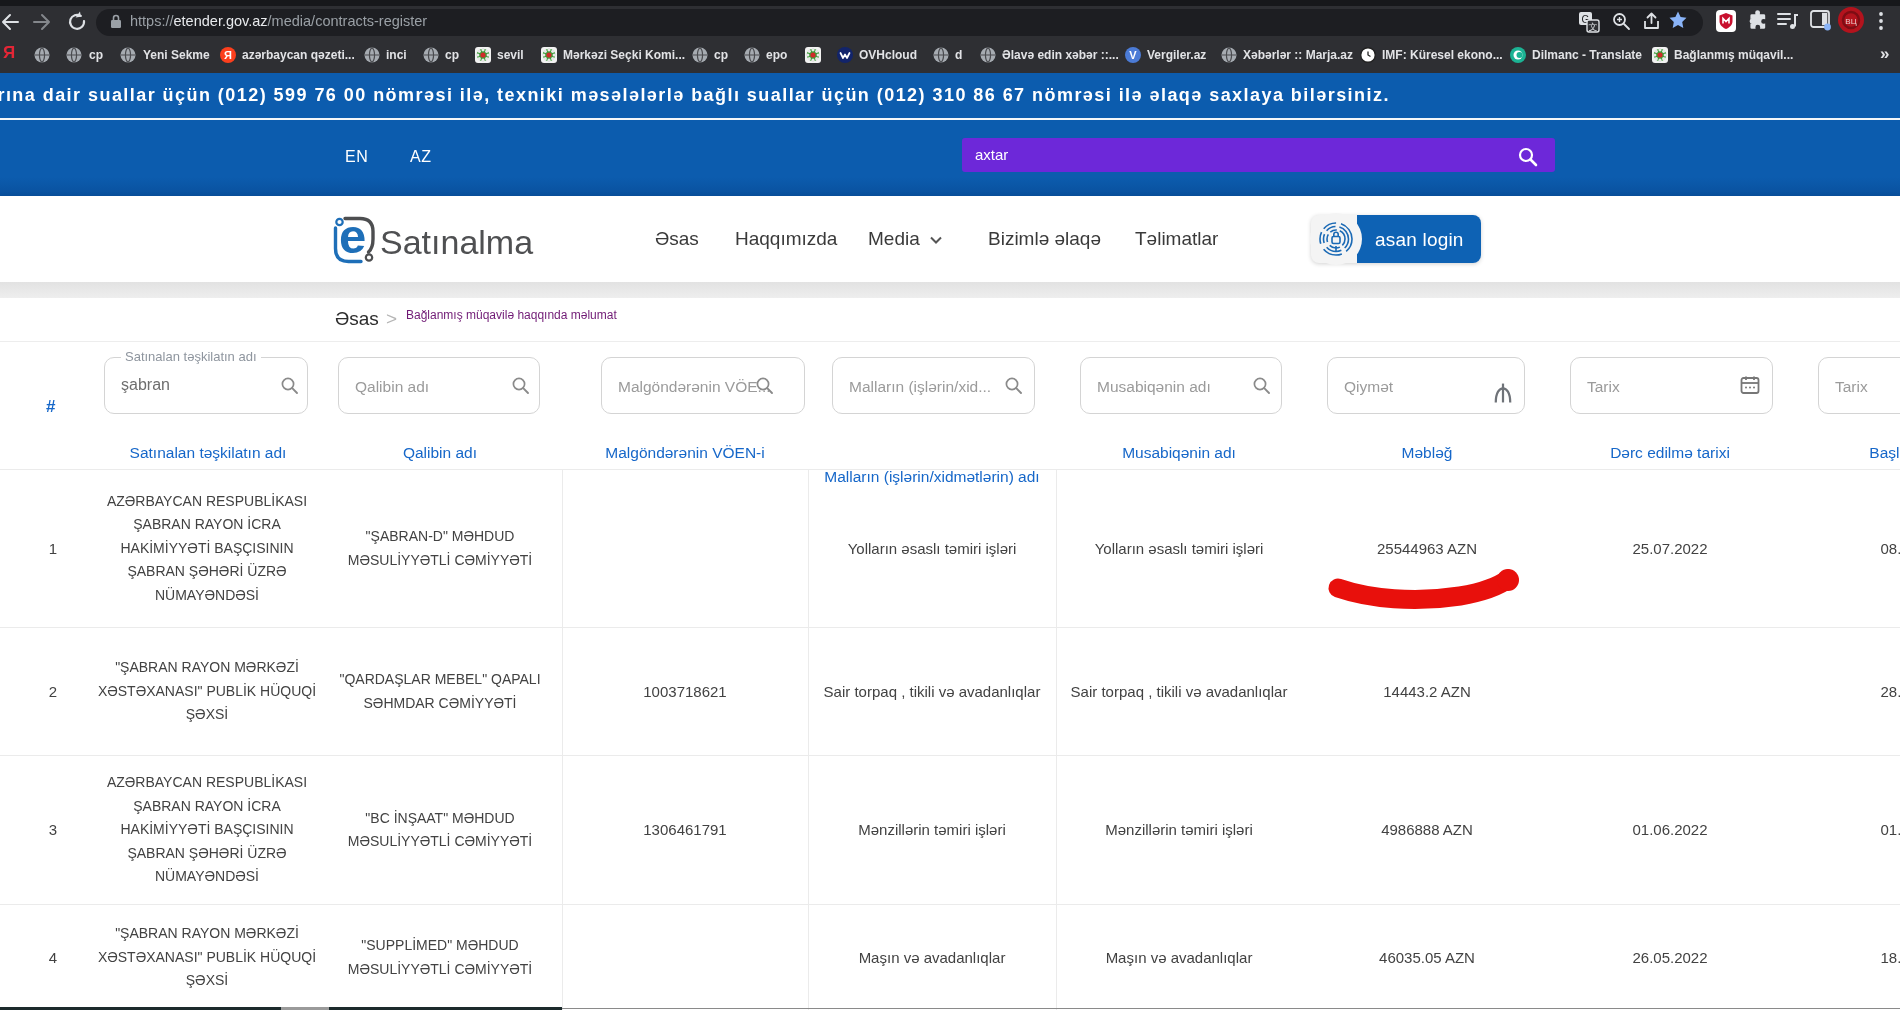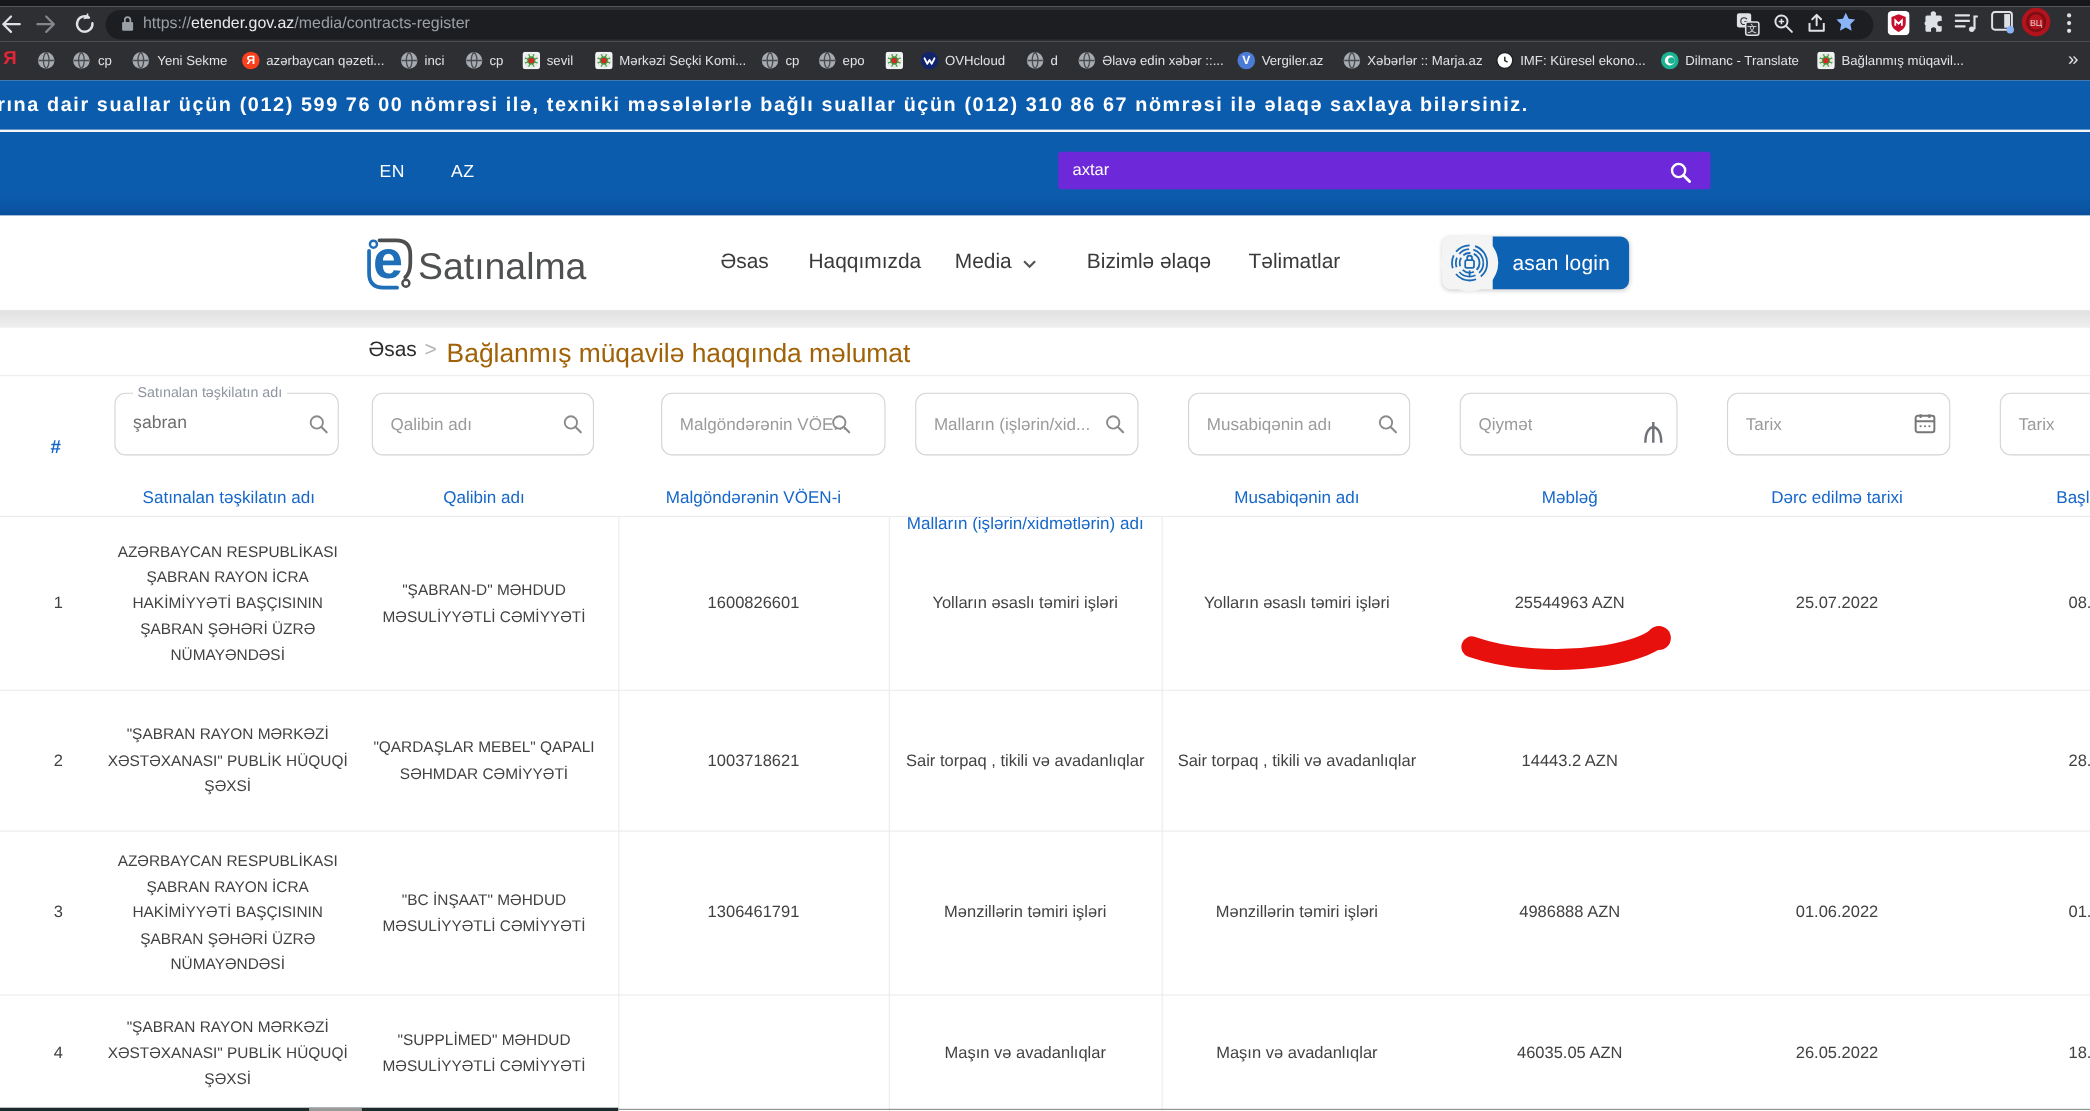--- a/index.html
+++ b/index.html
@@ -7,21 +7,21 @@
 .abs { position:absolute; }
 #page { position:relative; width:1900px; height:1010px; overflow:hidden; }
 
 
 #frame { left:0; top:0; width:1900px; height:6px; background:#17181b; }
 #toolbar { left:0; top:6px; width:1900px; height:32px; background:#2e2f33; }
 #bookmarks { left:0; top:38px; width:1900px; height:35px; background:#2e2f33; }
 #urlpill { left:96px; top:9px; width:1607px; height:27px; background:#1d1e22; border-radius:14px; }
 .url { top:13px; font-size:14.5px; color:#9aa0a6; }
 .url b { color:#e8eaed; font-weight:normal; }
-.bm { position:absolute; top:48px; height:18px; font-size:12px; color:#e2e3e6; white-space:nowrap; }
+.bm { position:absolute; top:48px; height:18px; font-size:12px; color:#e2e3e6; white-space:nowrap;font-weight:bold; }
 .fav { position:absolute; top:47px; width:16px; height:16px; }
 
 
 #band1 { left:0; top:73px; width:1900px; height:45px; background:#0c5cae; }
 #bandline { left:0; top:118px; width:1900px; height:2px; background:#f4f6f9; }
 #band2 { left:0; top:120px; width:1900px; height:76px; background:linear-gradient(#0c5cae 75%, #09509d 100%); }
 #band1 .txt { position:absolute; left:-9px; top:12px; font-size:18px; font-weight:bold; letter-spacing:1.45px; color:#fff; white-space:nowrap; }
 .lang { position:absolute; top:148px; color:#fff; font-size:16px; letter-spacing:.5px; }
 #searchbox { left:962px; top:138px; width:593px; height:34px; background:#6d28d9; border-radius:3px; }
 #searchbox span { position:absolute; left:13px; top:8px; color:#fff; font-size:15px; }
@@ -29,21 +29,21 @@
 
 #hdr { left:0; top:196px; width:1900px; height:86px; background:#fff; box-shadow:0 2px 6px rgba(0,0,0,.12); }
 .nav { position:absolute; top:228px; font-size:19px; color:#3a3a3a; }
 #gap { left:0; top:282px; width:1900px; height:16px; background:linear-gradient(#e2e2e2, #eeeeee); }
 #content { left:0; top:298px; width:1900px; height:712px; background:#fff; }
 
 
 #bcrow { left:0; top:298px; width:1900px; height:44px; border-bottom:1px solid #ededed; }
 #bcrow .b1 { position:absolute; left:335px; top:10px; font-size:19px; color:#2d2d2d; }
 #bcrow .b2 { position:absolute; left:386px; top:10px; font-size:19px; color:#b5b5b5; }
-#bcrow .b3 { position:absolute; left:406px; top:10px; font-size:24px; color:#a16207; }
+#bcrow .b3 { position:absolute; left:406px; top:10px; font-size:12px; color:#701a75; }
 
 
 .fbox { position:absolute; top:357px; height:57px; border:1px solid #d4d4d4; border-radius:10px; background:#fff; }
 .fbox .ph { position:absolute; left:16px; top:20px; font-size:15.5px; color:#9b9b9b; white-space:nowrap; overflow:hidden; }
 .flabel { position:absolute; left:121px; top:349px; font-size:13px; color:#8e959e; background:#fff; padding:0 4px; }
 .fval { position:absolute; left:121px; top:376px; font-size:16px; color:#6e6e6e; }
 .ficon { position:absolute; top:376px; width:20px; height:20px; }
 #hash { left:46px; top:397px; font-size:17px; font-weight:bold; color:#1667c9; }
 
 
@@ -380,21 +380,20 @@
     <div>AZƏRBAYCAN RESPUBLİKASI</div>
       <div>ŞABRAN RAYON İCRA</div>
       <div>HAKİMİYYƏTİ BAŞÇISININ</div>
       <div>ŞABRAN ŞƏHƏRİ ÜZRƏ</div>
       <div>NÜMAYƏNDƏSİ</div>
   </div>
   <div class="cell up" style="left:324px;top:470px;width:232px;height:157px;">
     <div>"ŞABRAN-D" MƏHDUD</div>
       <div>MƏSULİYYƏTLİ CƏMİYYƏTİ</div>
   </div>
-  <div class="cell" style="left:562px;top:470px;width:246px;height:157px;">1600826601</div>
   <div class="cell" style="left:808px;top:470px;width:248px;height:157px;">Yolların əsaslı təmiri işləri</div>
   <div class="cell" style="left:1056px;top:470px;width:246px;height:157px;">Yolların əsaslı təmiri işləri</div>
   <div class="cell" style="left:1302px;top:470px;width:250px;height:157px;">25544963 AZN</div>
   <div class="cell" style="left:1552px;top:470px;width:236px;height:157px;">25.07.2022</div>
   <div class="cell" style="left:1818px;top:470px;width:200px;height:157px;">08.08.2022</div>
 
   <svg class="abs" style="left:1325px;top:565px" width="210" height="50" viewBox="0 0 210 50">
     <path d="M13 23 C 45 34, 90 38, 135 31 C 158 27, 174 21, 183 14" stroke="#e8100c" stroke-width="19" fill="none" stroke-linecap="round"></path>
       <circle cx="183" cy="15" r="11" fill="#e8100c"></circle>
   </svg>

